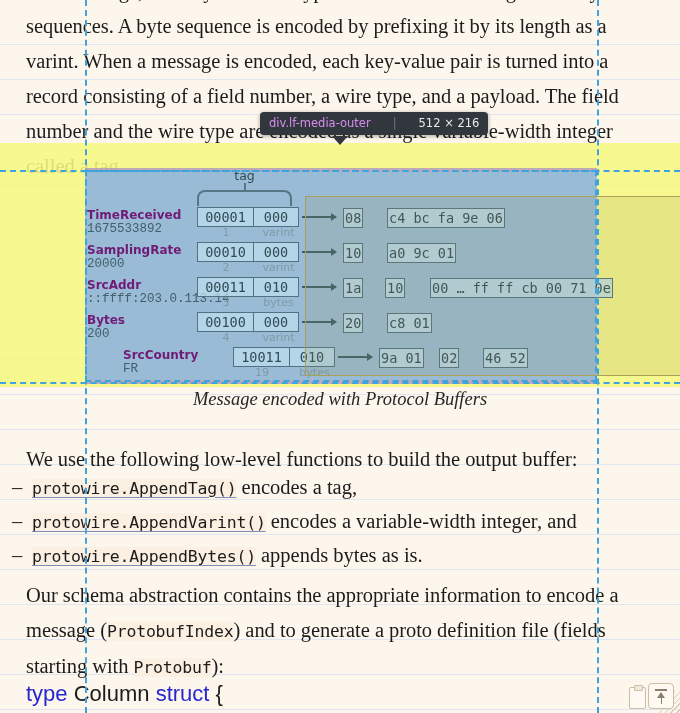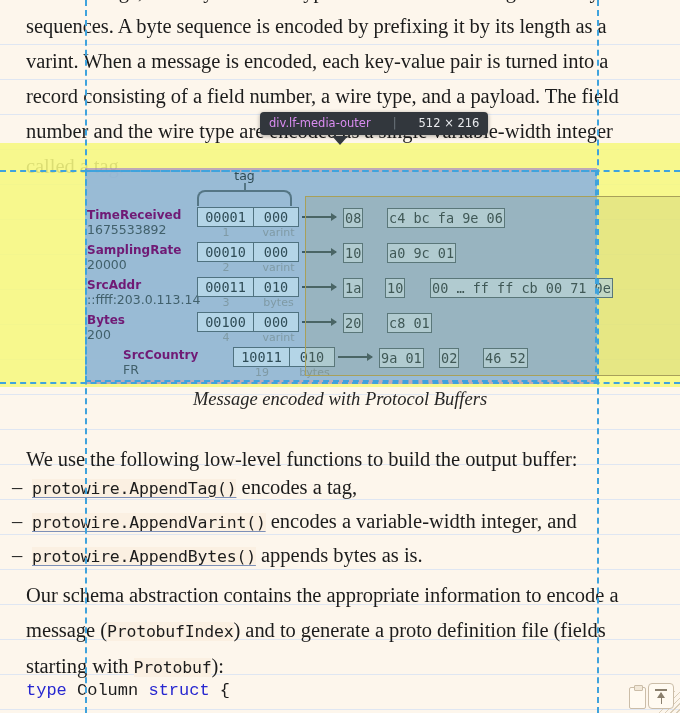--- a/index.html
+++ b/index.html
@@ -97,22 +97,22 @@
     flex: 0 0 20px;
     text-align: left;
     color: #1c1c1c;
   }
 
   
   #codeblock {
     position: absolute;
     left: 26px;
     top: 681px;
-    font-family: Liberation Mono, monospace;
-    font-size: 17px;
+    font-family: Liberation Sans, sans-serif;
+    font-size: 22px;
     z-index: 2;
     white-space: pre;
   }
   .kw { color: #2727d0; }
   .id { color: #1c1c1c; }
 
   
   #dt-margin {
     position: absolute;
     left: 0;
@@ -244,20 +244,21 @@
     color: #701a75;
     white-space: nowrap;
   }
   .fval {
     position: absolute;
     left: 2px;
     top: 16px;
     font-size: 12.5px;
     color: #41606b;
     white-space: nowrap;
+    font-family: Liberation Mono, monospace;
   }
   .tagbox {
     position: absolute;
     left: 112px;
     top: 1px;
     display: flex;
     border: 1.5px solid #4f7280;
     background: rgba(190,222,236,0.75);
   }
   .tagbox .bits {

